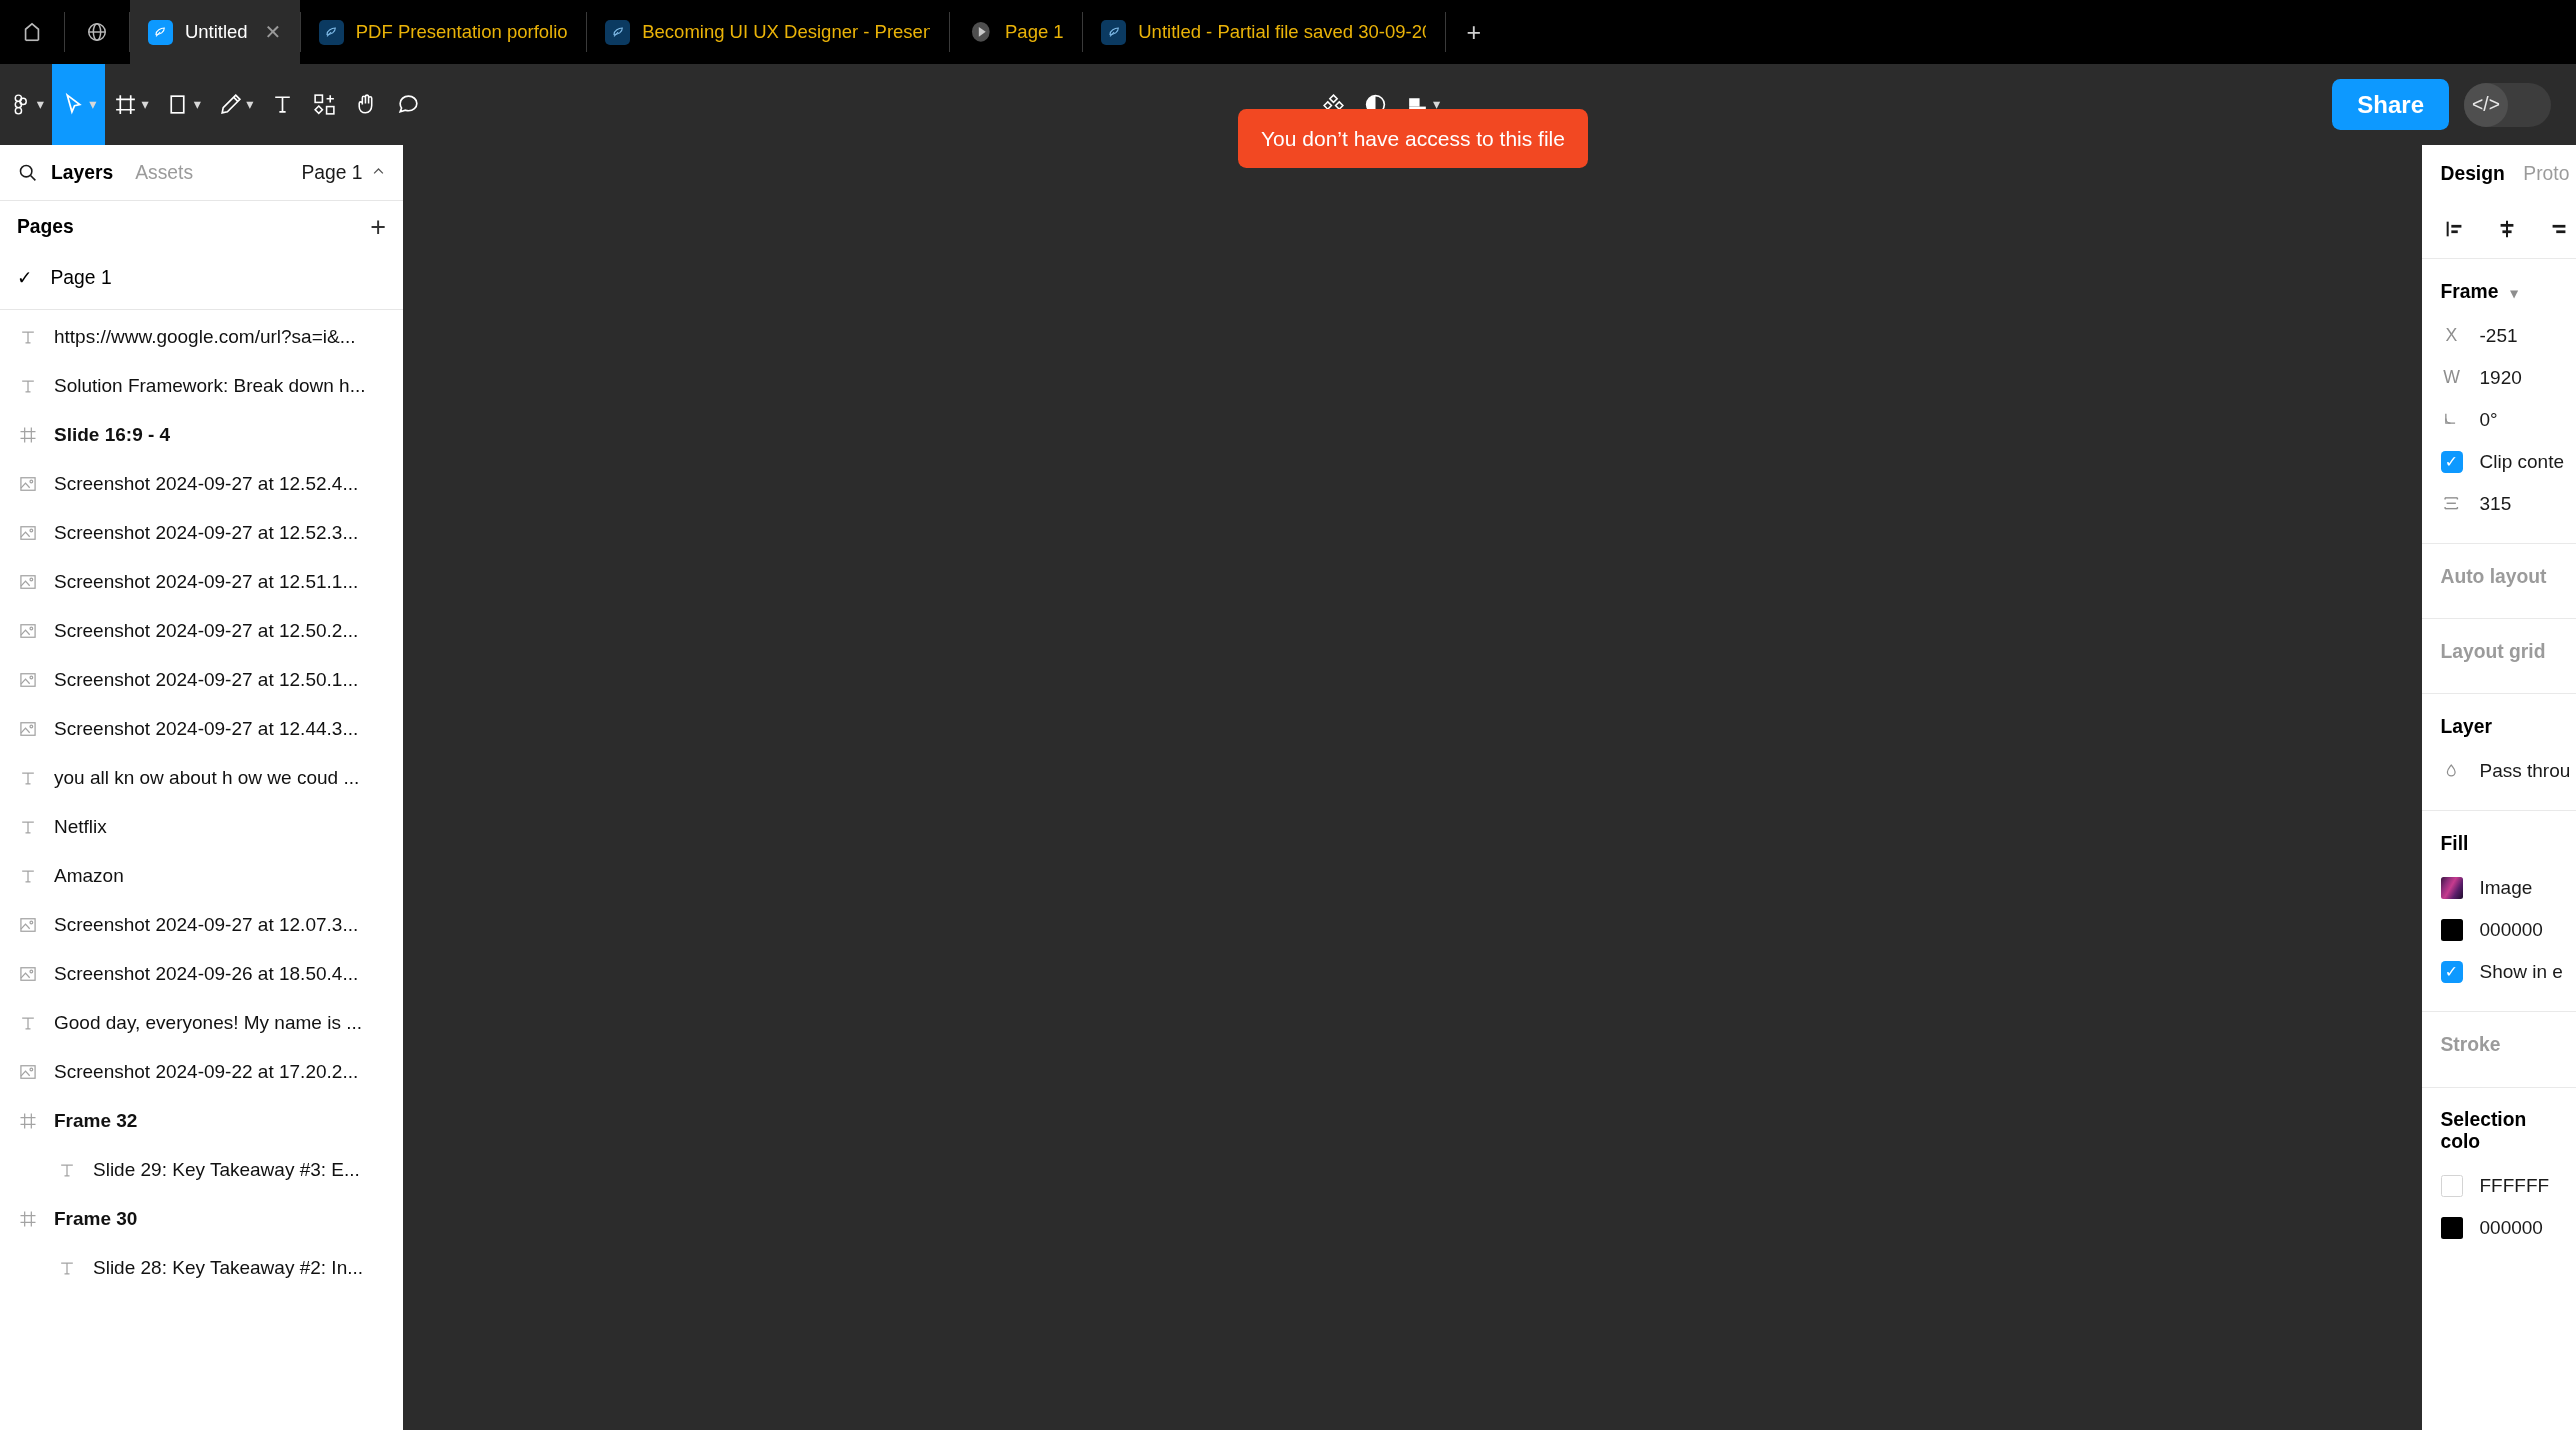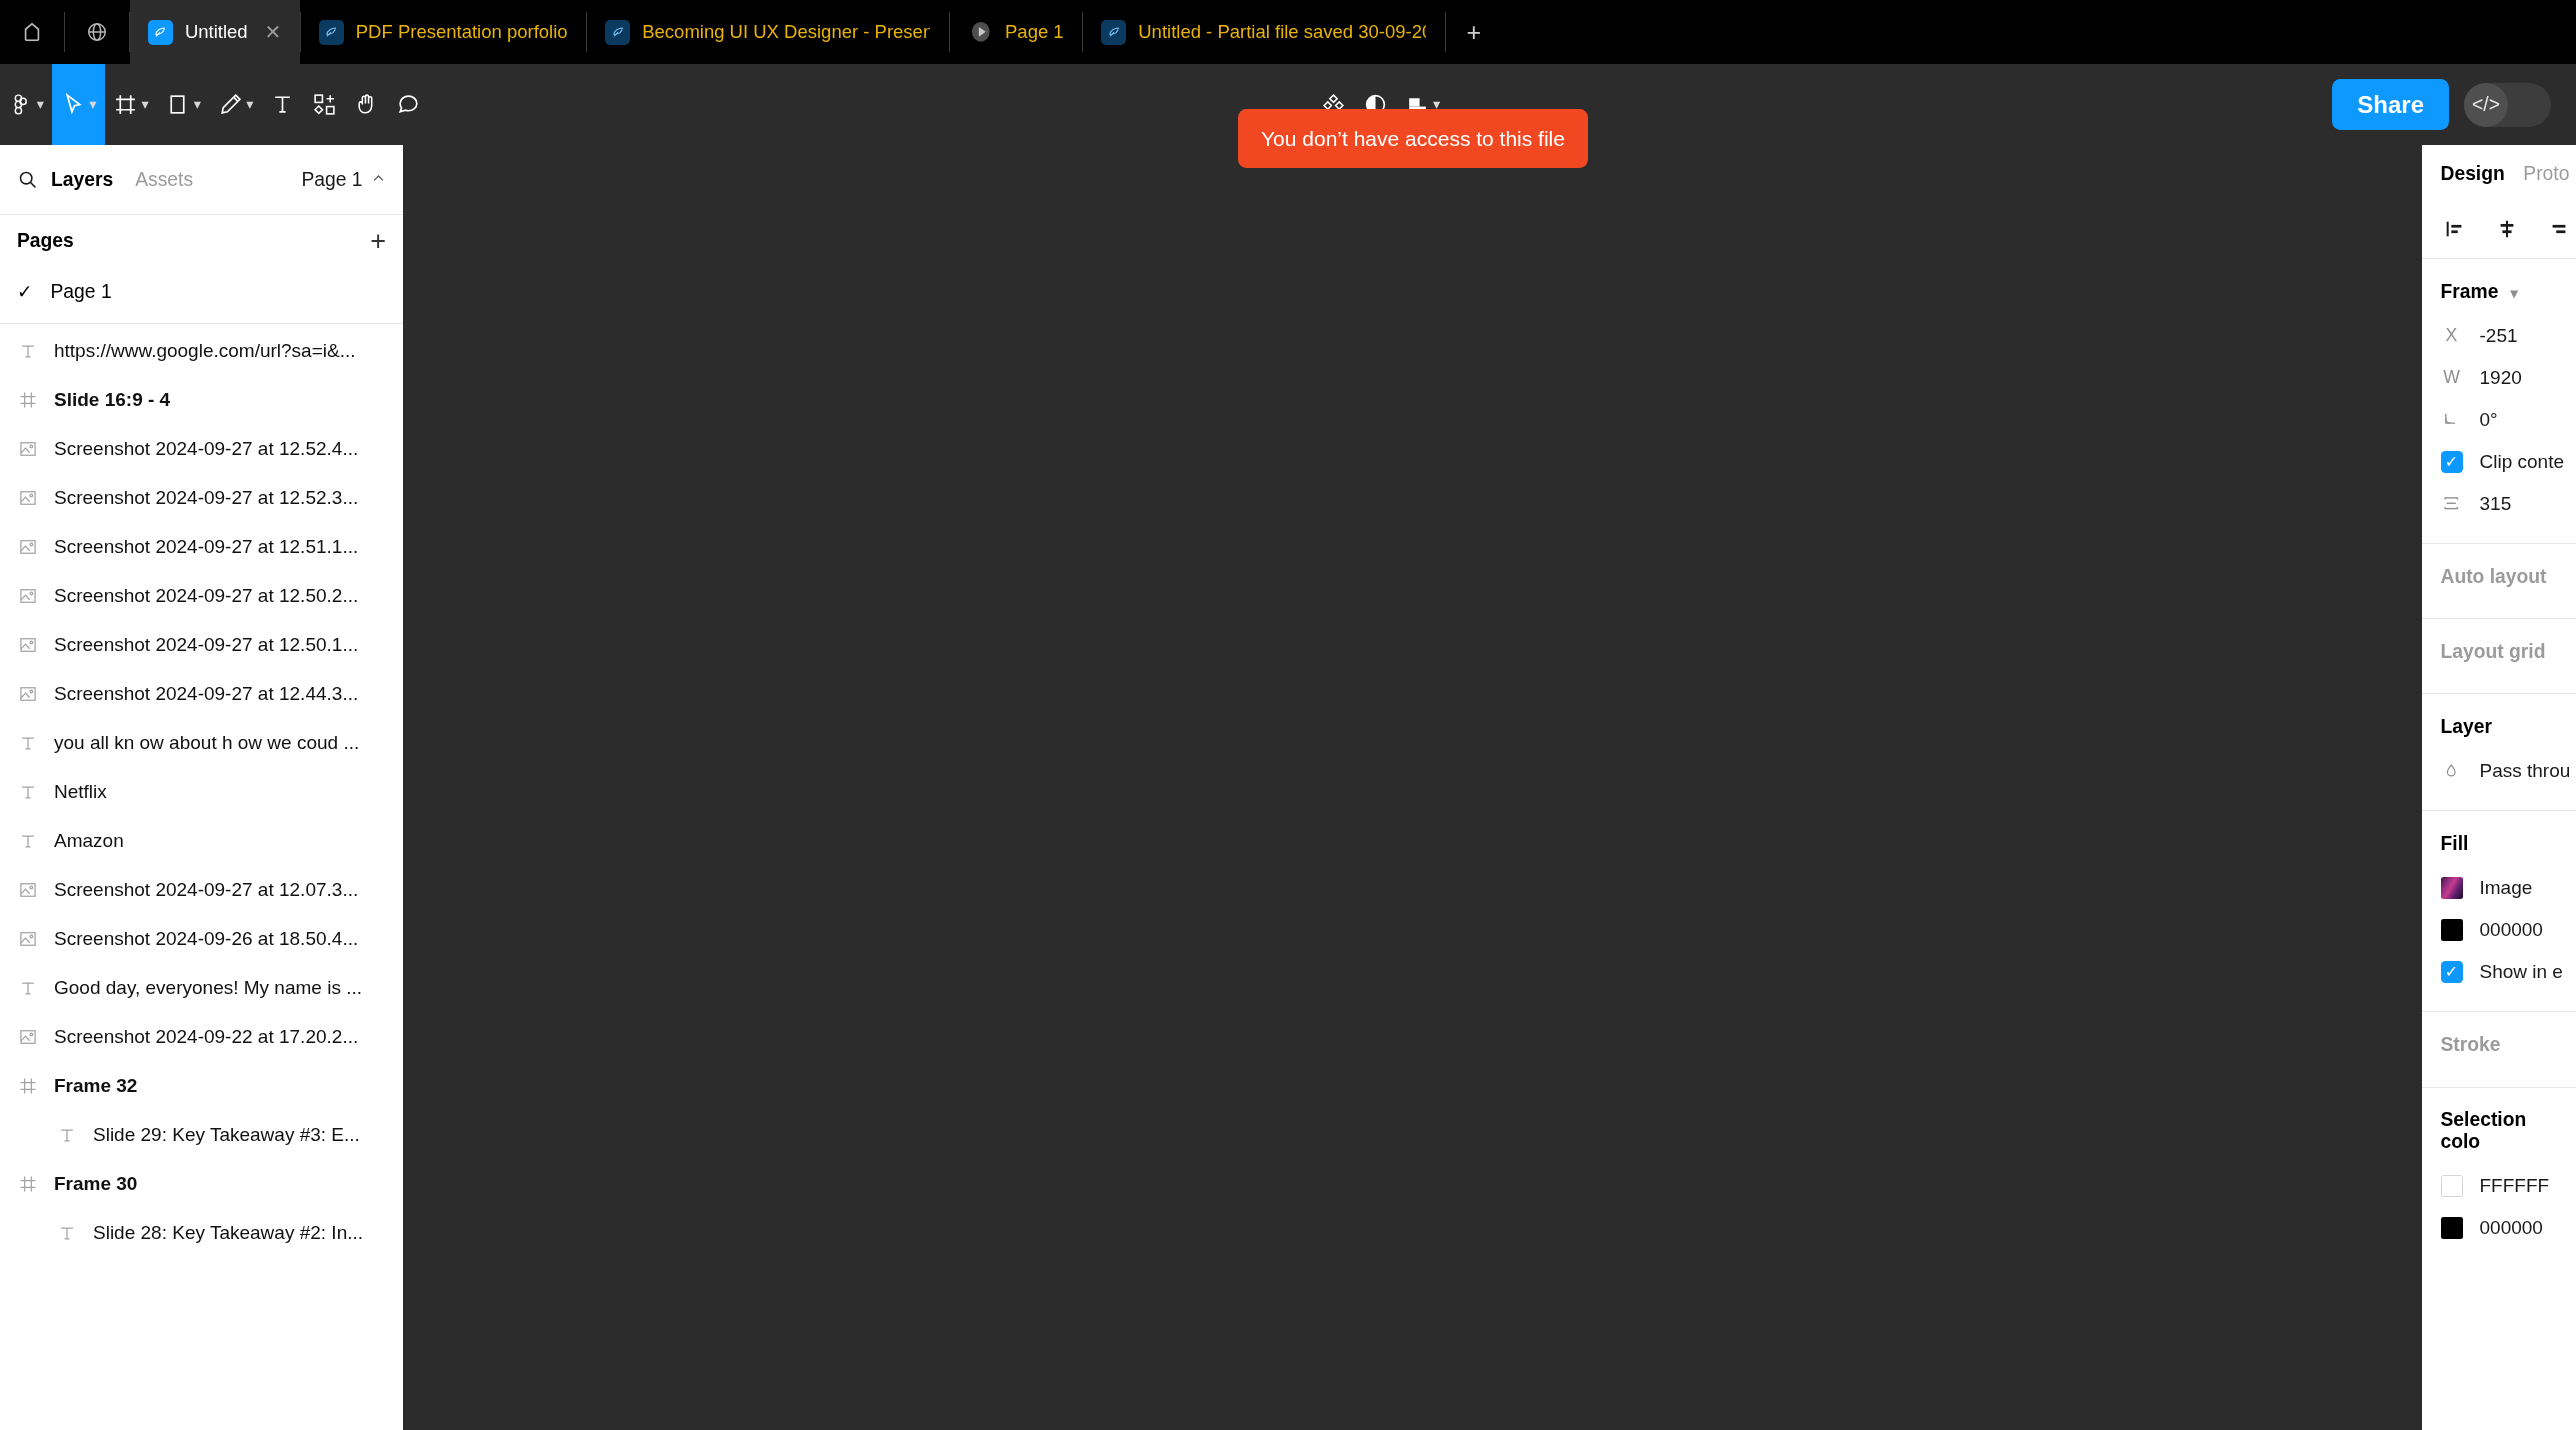--- a/index.html
+++ b/index.html
@@ -73,21 +73,21 @@
     display: flex; align-items: center; justify-content: center;
     font-size: 21px; z-index: 40;
   }
 
   
   .left {
     position: absolute; left: 0; top: 145px; width: 403px; height: 1285px;
     background: #ffffff; color: #000; overflow: hidden;
   }
   .left-head {
-    height: 70px; display: flex; align-items: center; gap: 0;
+    height: 56px; display: flex; align-items: center; gap: 0;
     padding: 0 17px; border-bottom: 0.8px solid #e6e6e6;
   }
   .lh-search { width: 34px; display: flex; align-items: center; }
   .lh-tab { font-size: 19.3px; margin-right: 22px; }
   .lh-tab.active { font-weight: bold; color: #000; }
   .lh-tab.inactive { color: #9b9b9b; }
   .lh-page { margin-left: auto; display: flex; align-items: center; gap: 8.4px;
     font-size: 19.3px; color: #1a1a1a; }
   .pages-head {
     height: 52px; display: flex; align-items: center; padding: 0 17px;
@@ -370,20 +370,28 @@
 
     <div class="layers" id="layers-list">
         <div class="layer-row">
           <span class="layer-ico">
             <svg width="20" height="20" viewBox="0 0 24 24" fill="none" stroke="#a3a3a3" stroke-width="1.5">
               <path d="M5 6h14M12 6v13M9 19h6"></path>
             </svg>
           </span>
           <span class="layer-label">https://www.google.com/url?sa=i&amp;...</span>
         </div>
+        <div class="layer-row">
+          <span class="layer-ico">
+            <svg width="20" height="20" viewBox="0 0 24 24" fill="none" stroke="#a3a3a3" stroke-width="1.5">
+              <path d="M5 6h14M12 6v13M9 19h6"></path>
+            </svg>
+          </span>
+          <span class="layer-label">Solution Framework: Break down h...</span>
+        </div>
         <div class="layer-row bold">
           <span class="layer-ico">
             <svg width="20" height="20" viewBox="0 0 24 24" fill="none" stroke="#a3a3a3" stroke-width="1.5">
               <path d="M8 3v18M16 3v18M3 8h18M3 16h18"></path>
             </svg>
           </span>
           <span class="layer-label">Slide 16:9 - 4</span>
         </div>
         <div class="layer-row">
           <span class="layer-ico">

